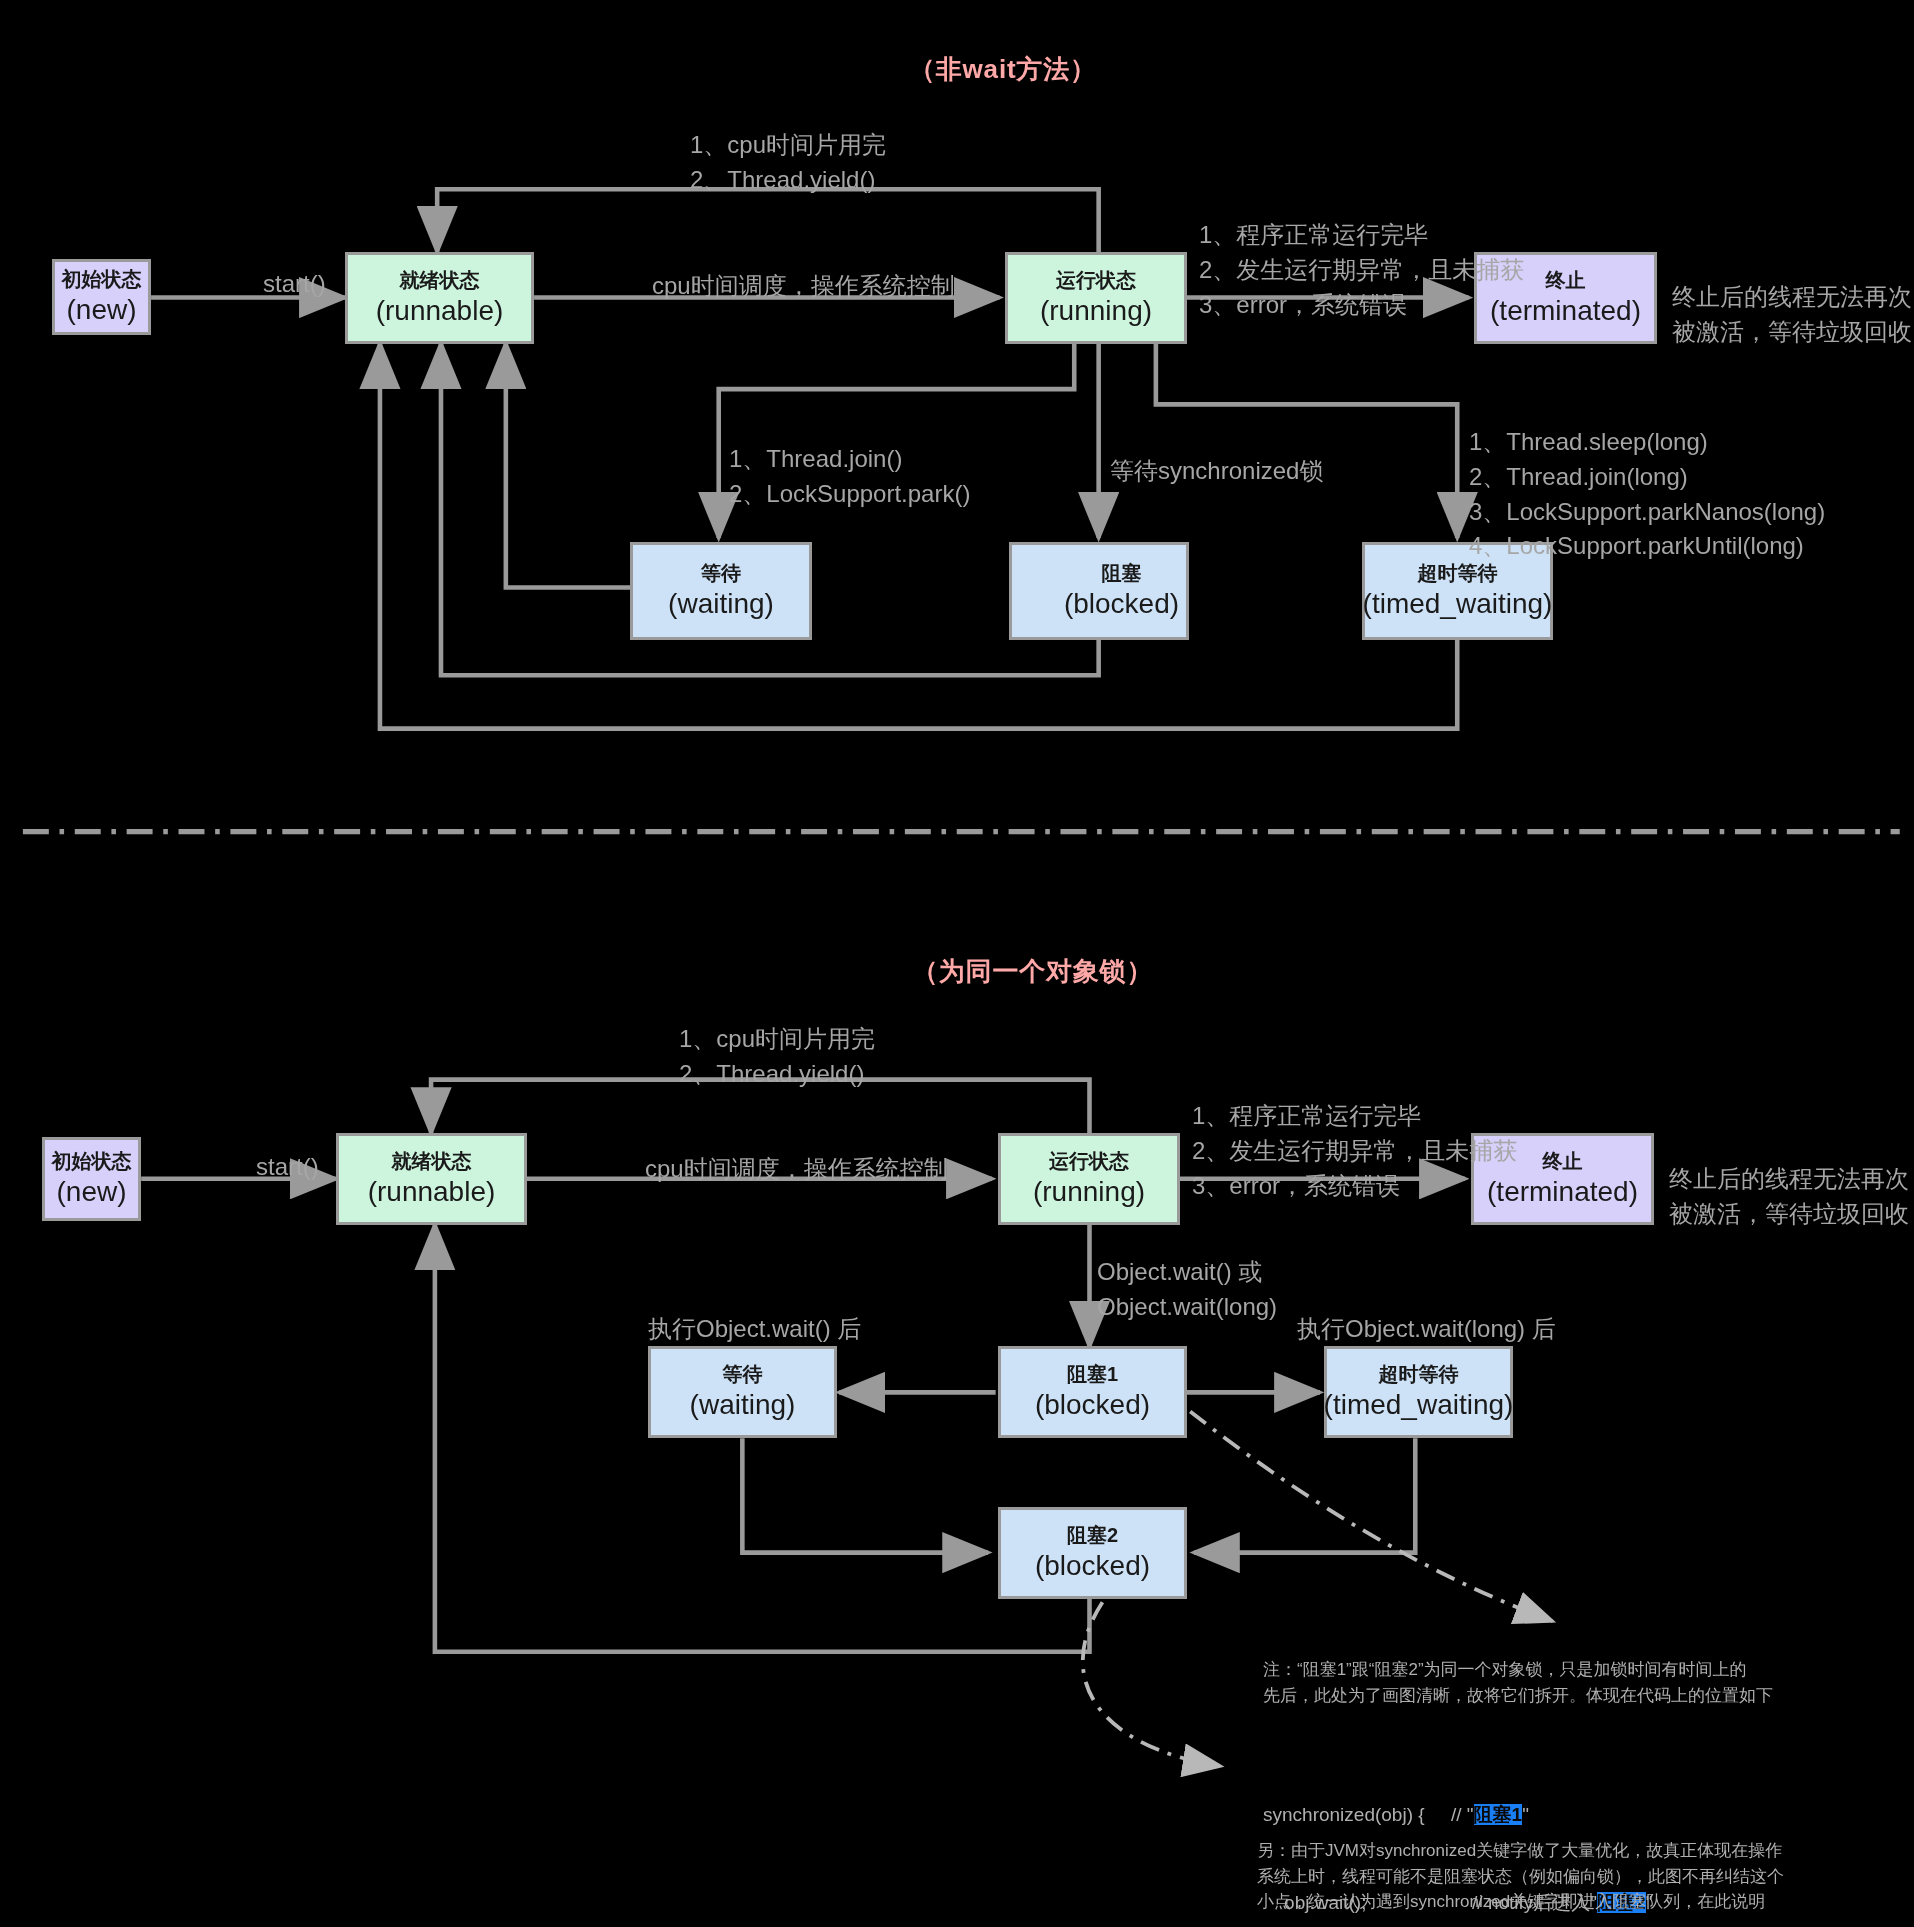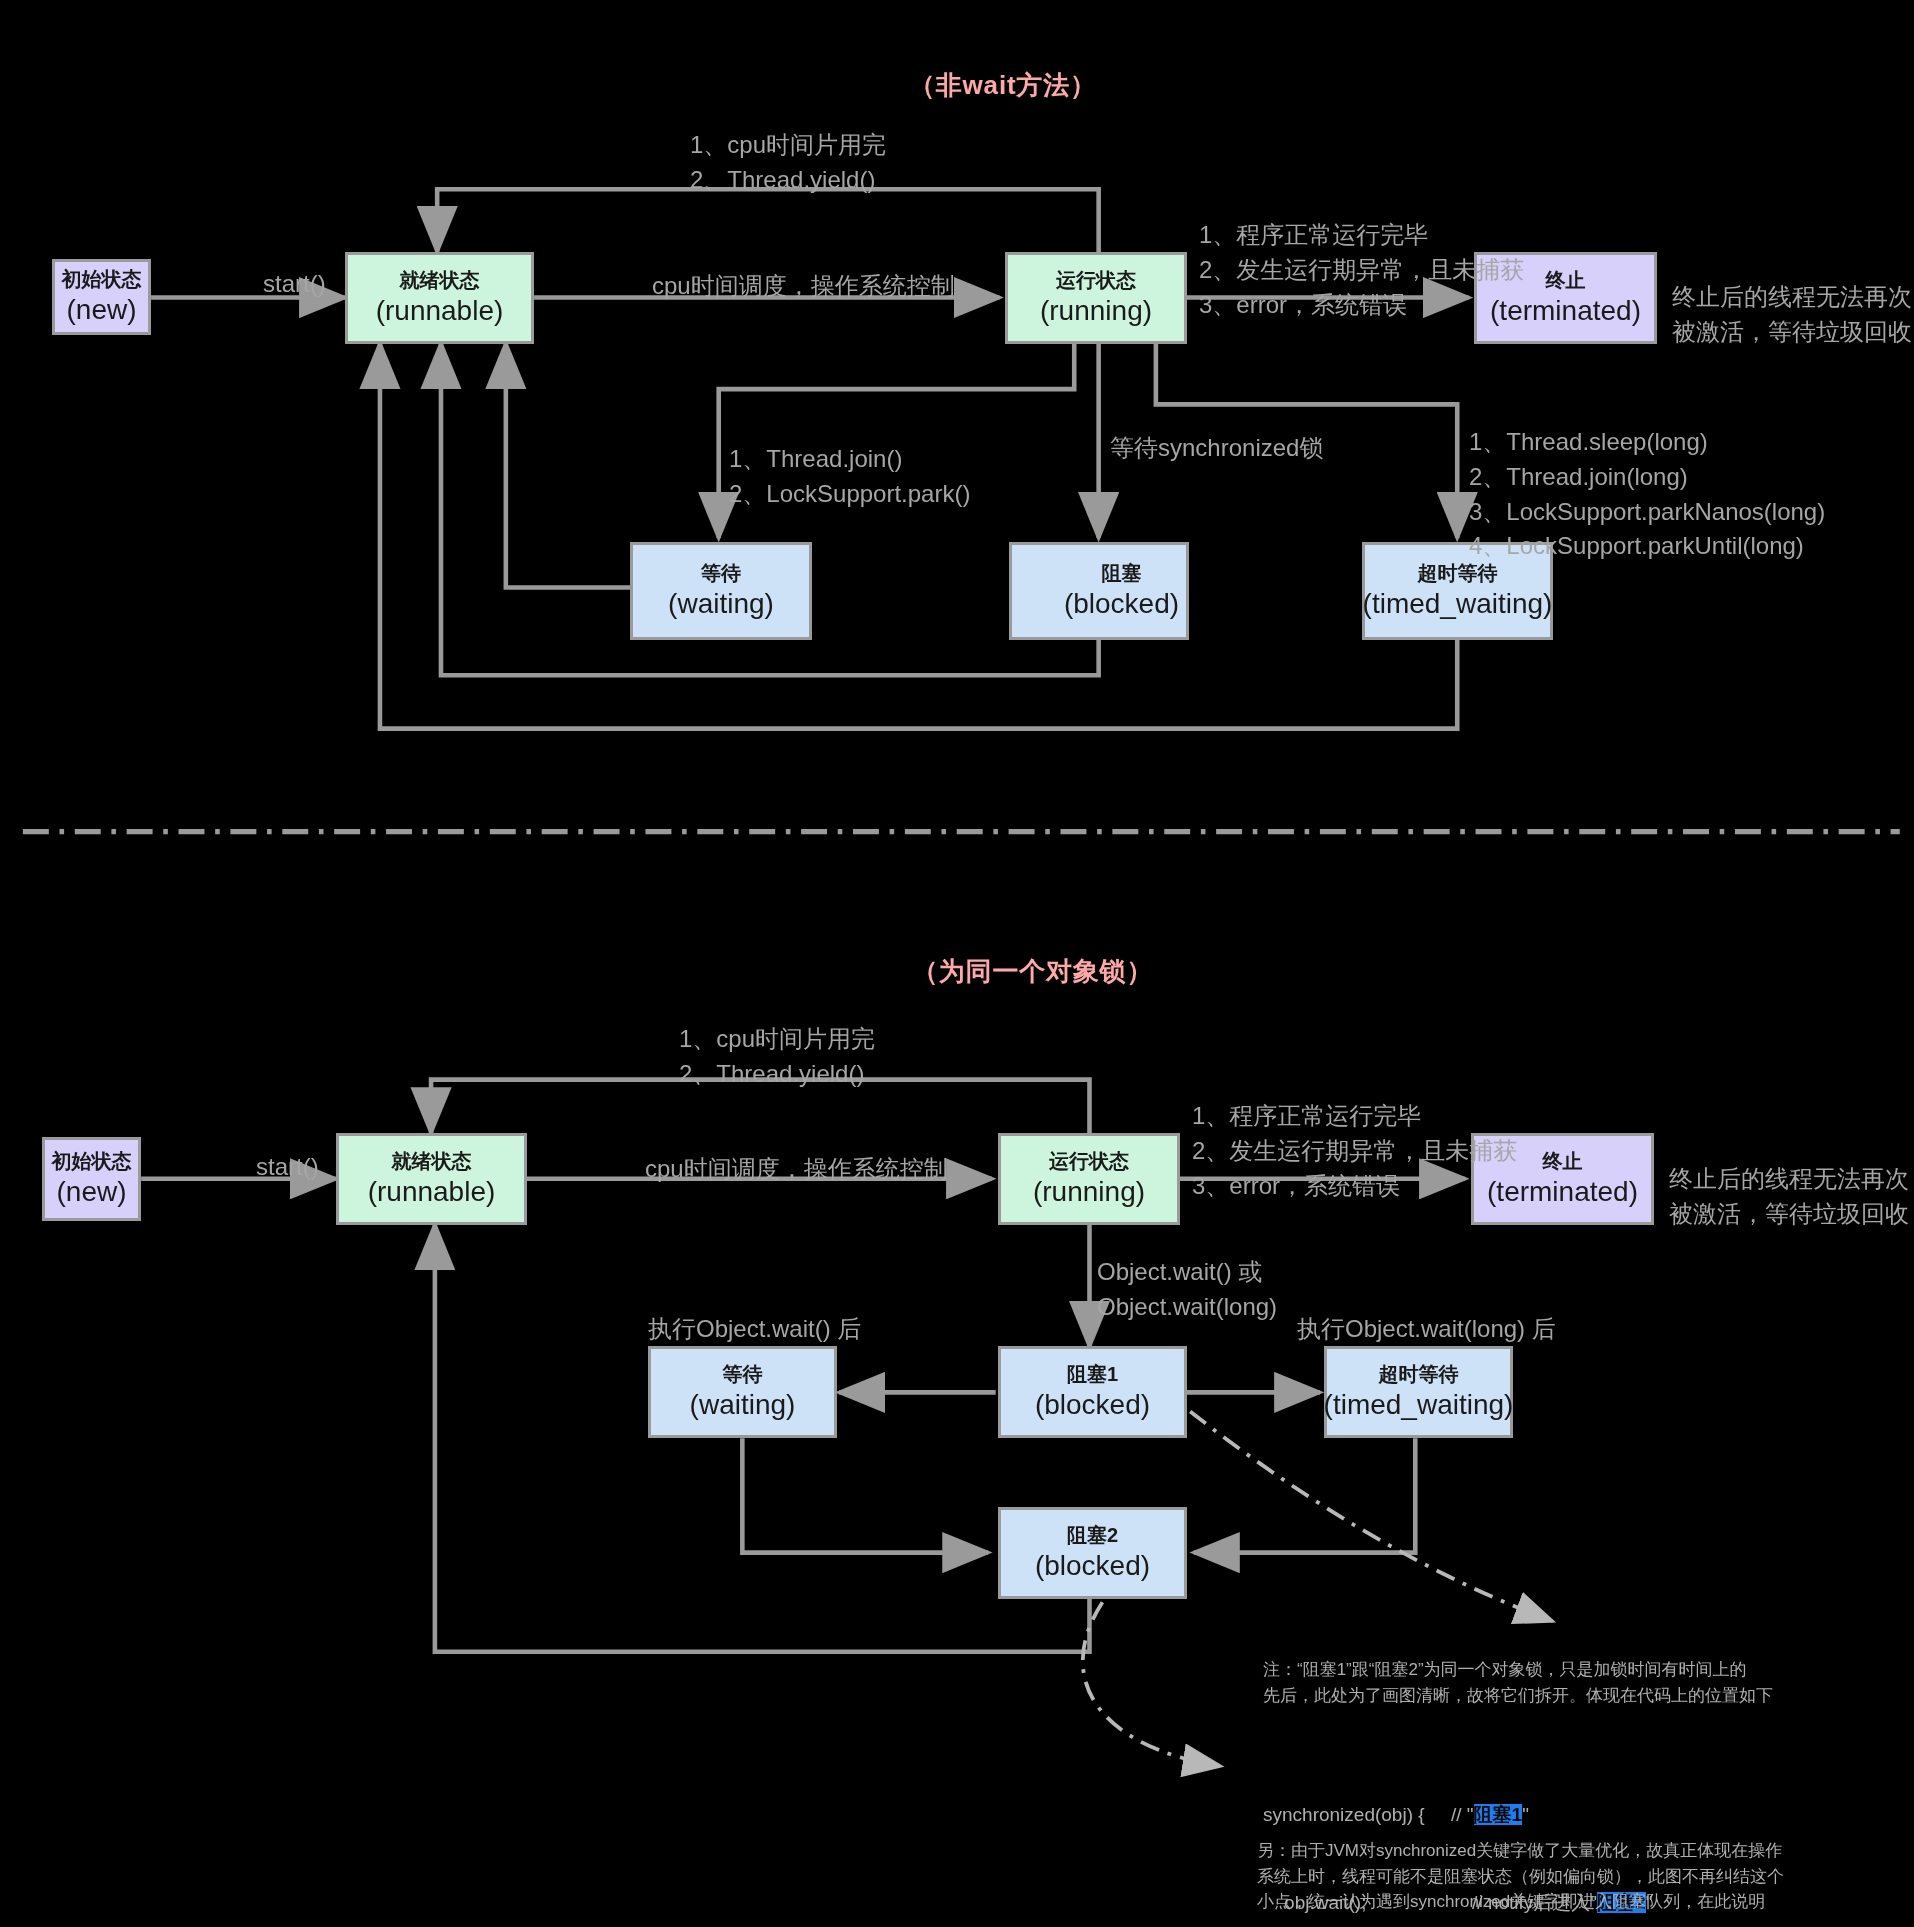--- a/index.html
+++ b/index.html
@@ -98,21 +98,21 @@
     <g stroke="#b8b8b8" stroke-width="5" fill="none" stroke-dasharray="26 12 5 12" marker-end="url(#ahd)">
       <path d="M1560,1850 C1700,1960 1860,2060 2035,2125"></path>
       <path d="M1445,2100 C1380,2200 1440,2290 1600,2315"></path>
     </g>
 
     <g>
       <path d="M30,1090 L2490,1090" stroke="#9a9a9a" stroke-width="7" stroke-dasharray="34 14 6 14" fill="none"></path>
     </g>
   </svg>
 
-  <div class="title" style="left:909px;top:68px;">（非wait方法）</div>
+  <div class="title" style="left:909px;top:52px;">（非wait方法）</div>
 
   <div class="node purple" style="left:52px;top:259px;width:99px;height:76px;">
     <span class="cn">初始状态</span>
     <span class="en">(new)</span>
   </div>
 
   <div class="node green" style="left:345px;top:252px;width:189px;height:92px;">
     <span class="cn">就绪状态</span>
     <span class="en">(runnable)</span>
   </div>
@@ -146,21 +146,21 @@
   <div class="lbl" style="left:690px;top:128px;">1、cpu时间片用完
 2、Thread.yield()</div>
   <div class="lbl" style="left:652px;top:269px;">cpu时间调度，操作系统控制</div>
   <div class="lbl" style="left:1199px;top:218px;">1、程序正常运行完毕
 2、发生运行期异常，且未捕获
 3、error，系统错误</div>
   <div class="lbl" style="left:1672px;top:280px;">终止后的线程无法再次
 被激活，等待垃圾回收</div>
   <div class="lbl" style="left:729px;top:442px;">1、Thread.join()
 2、LockSupport.park()</div>
-  <div class="lbl" style="left:1110px;top:431px;">等待synchronized锁</div>
+  <div class="lbl" style="left:1110px;top:454px;">等待synchronized锁</div>
   <div class="lbl" style="left:1469px;top:425px;">1、Thread.sleep(long)
 2、Thread.join(long)
 3、LockSupport.parkNanos(long)
 4、LockSupport.parkUntil(long)</div>
 
   <div class="title" style="left:912px;top:954px;">（为同一个对象锁）</div>
 
   <div class="node purple" style="left:42px;top:1137px;width:99px;height:84px;">
     <span class="cn">初始状态</span>
     <span class="en">(new)</span>

